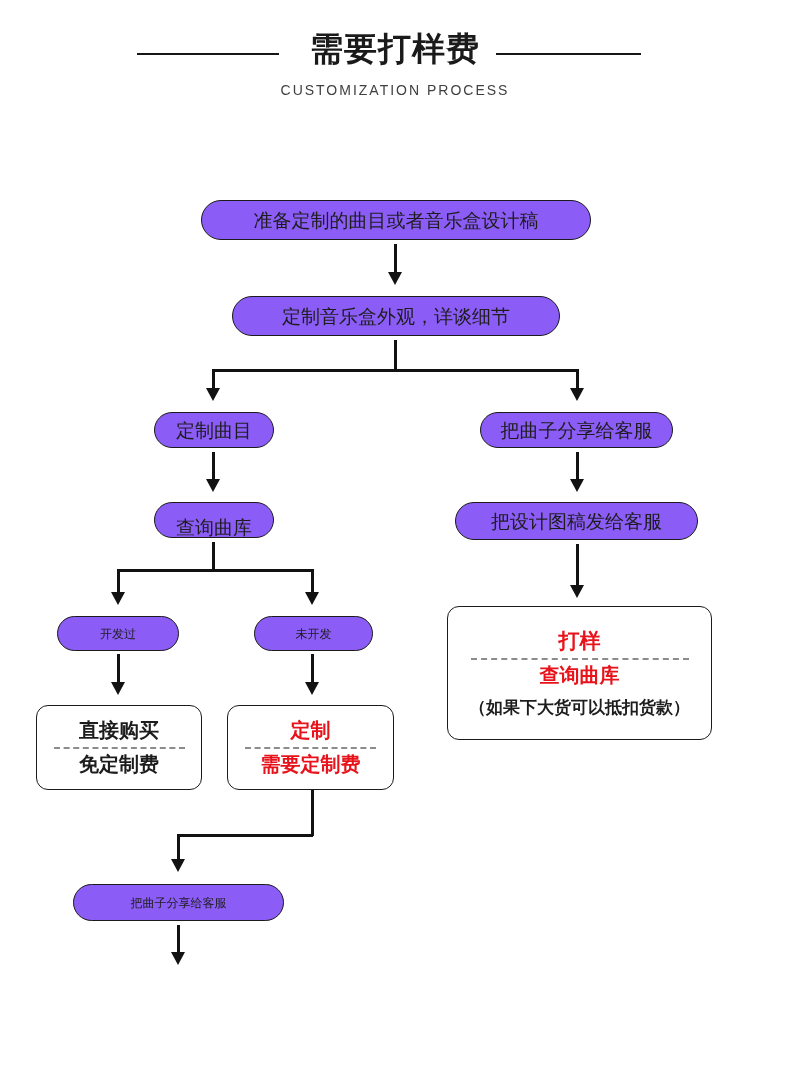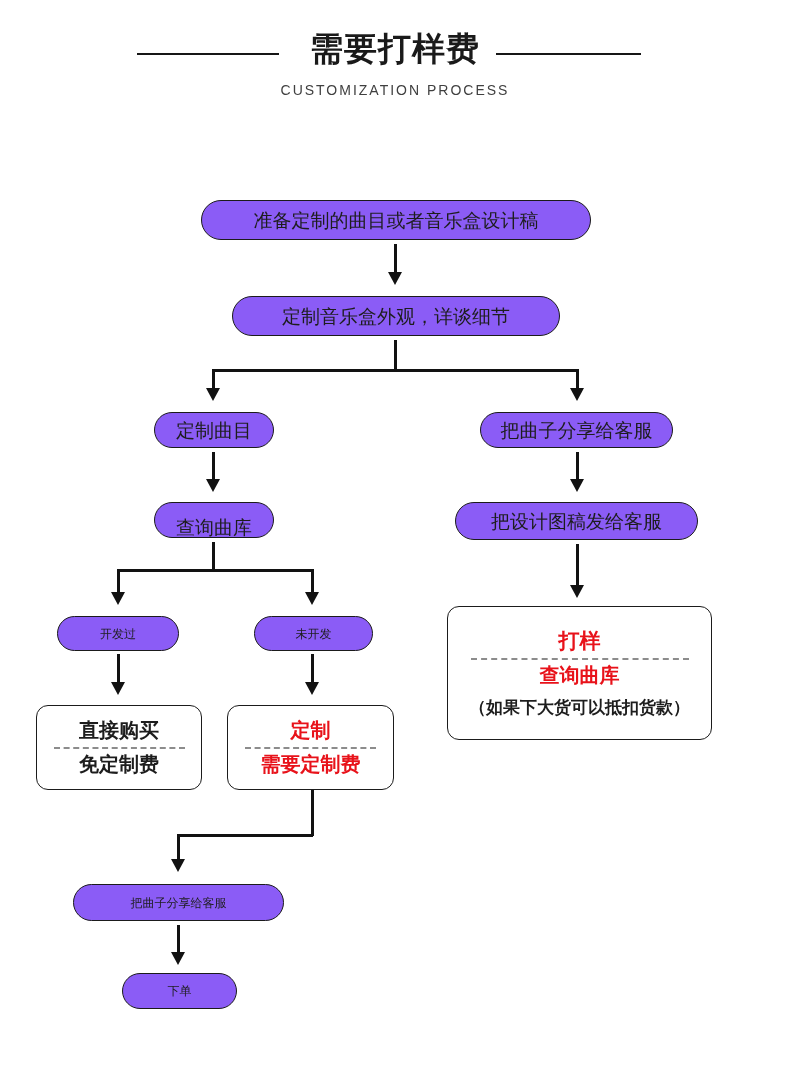--- a/index.html
+++ b/index.html
@@ -230,17 +230,14 @@
   <div class="vline" style="left:177px; top:834px; height:28px;"></div>
   <div class="arrowhead" style="left:171px; top:859px;"></div>
 
   <div class="node pill small" style="left:73px; top:884px; width:211px; height:37px;">
     <span>把曲子分享给客服</span>
   </div>
 
   <div class="vline" style="left:177px; top:925px; height:30px;"></div>
   <div class="arrowhead" style="left:171px; top:952px;"></div>
 
-  <div class="node pill small" style="left:122px; top:973px; width:115px; height:36px;">
-    <span>下单</span>
-  </div>
 
 </div>
 
 </body></html>

